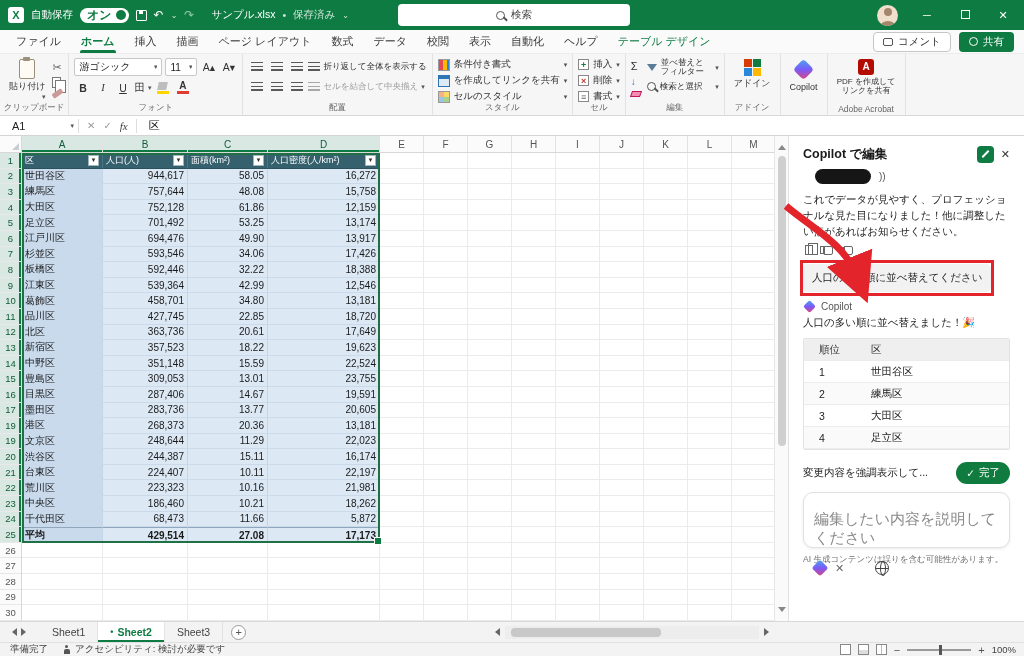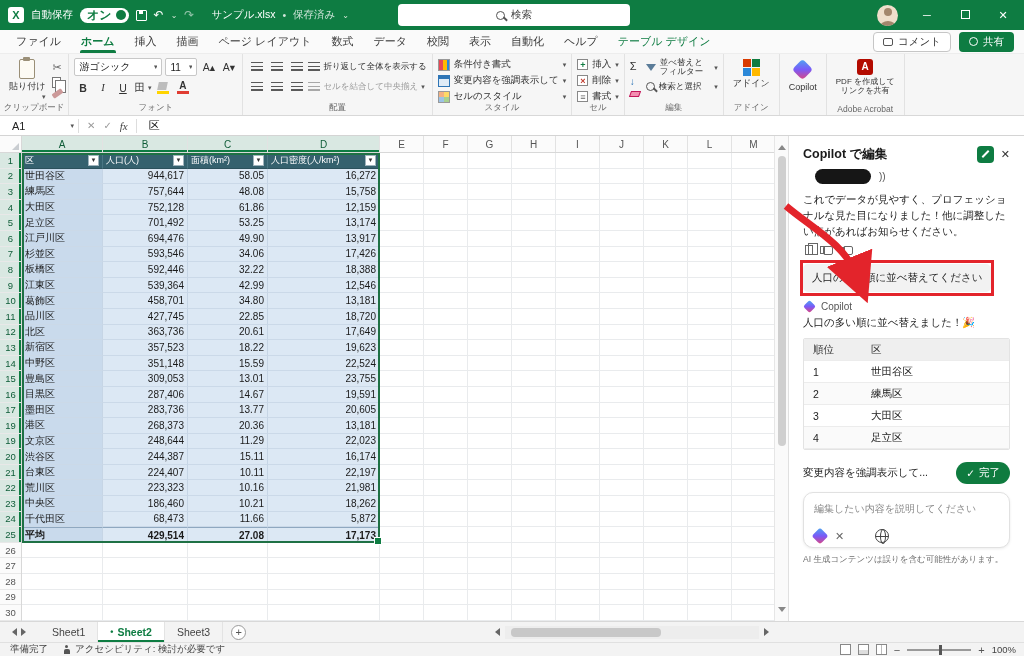--- a/index.html
+++ b/index.html
@@ -140,27 +140,27 @@
 .redbox{position:absolute;top:-4px;bottom:-4px;left:-3px;right:-3px;border:3px solid #E3242B;pointer-events:none;z-index:5;}
 .ububble{background:#F2F2F2;border-radius:5px;padding:7px 9px;font-size:10.5px;color:#222;white-space:nowrap;}
 .cplrow{margin-top:9px;display:flex;align-items:center;gap:7px;padding-left:2px;}
 .cpl{font-size:10px;color:#555;}
 .pmsg2{margin-top:4px;font-size:10.5px;color:#222;}
 .sort-title{margin-top:10px;font-size:13.5px;font-weight:bold;color:#111;}
 .stable{margin-top:8px;border:1px solid #E3E3E3;border-radius:2px;overflow:hidden;}
 .srow{display:flex;height:22px;align-items:center;font-size:10.5px;border-bottom:1px solid #ECECEC;color:#222;background:#fff;}
 .srow.sh{background:#EFEFEF;color:#333;}
 .srow.alt{background:#FAFAFA;}
-.sc1{width:58px;padding-left:9px;flex:none;}
+.sc1{width:58px;padding-left:15px;flex:none;}
 .sc2{flex:1;padding-left:9px;}
 .hlrow{margin-top:12px;display:flex;align-items:center;gap:6px;}
 .hlnote{font-size:10.5px;color:#222;flex:1;white-space:nowrap;overflow:hidden;}
 .done{background:#0F7B3F;border:none;border-radius:13px;color:#fff;font-size:10.5px;padding:4px 10px;display:flex;align-items:center;gap:4px;flex:none;}
 .incard{margin-top:8px;border:1px solid #E1E1E1;border-radius:10px;box-shadow:0 1px 3px rgba(0,0,0,.08);padding:9px 10px;height:56px;background:#fff;}
-.ph{font-size:10px;color:#8A8A8A;}
+.ph{font-size:15px;color:#8A8A8A;margin-top:8px;}
 .inicons{margin-top:13px;display:flex;align-items:center;gap:9px;}
 .inx{color:#666;font-size:11px;}
 .globe{width:14px;height:14px;border:1.2px solid #444;border-radius:50%;position:relative;margin-left:22px;}
 .globe::before{content:"";position:absolute;left:4px;top:-1px;width:4px;height:13px;border:1px solid #444;border-radius:50%;}
 .globe::after{content:"";position:absolute;left:0;top:5.5px;width:12px;height:1px;background:#444;}
 .disc{margin-top:6px;font-size:8.5px;color:#707070;white-space:nowrap;}
 
 
 .sheettabs{position:absolute;left:0;right:0;top:621px;height:21px;background:#F3F3F3;border-top:1px solid #D8D8D8;display:flex;align-items:center;font-size:10.5px;}
 .tri-l{width:0;height:0;border:4px solid transparent;border-right:5px solid #666;margin:0 4px 0 8px;}
@@ -337,21 +337,21 @@
 
 
     <div class="rg">
       <div class="styrow">
         <span class="ic-cf"></span>
         <span>条件付き書式</span>
         <span class="dd"></span>
       </div>
       <div class="styrow">
         <span class="ic-ft"></span>
-        <span>変更内容を強調表示して</span>
+        <span>を作成してリンクを共有</span>
         <span class="dd"></span>
       </div>
       <div class="styrow">
         <span class="ic-cs"></span>
         <span>セルのスタイル</span>
         <span class="dd"></span>
       </div>
       <span class="glabel">スタイル</span>
     </div>
 

